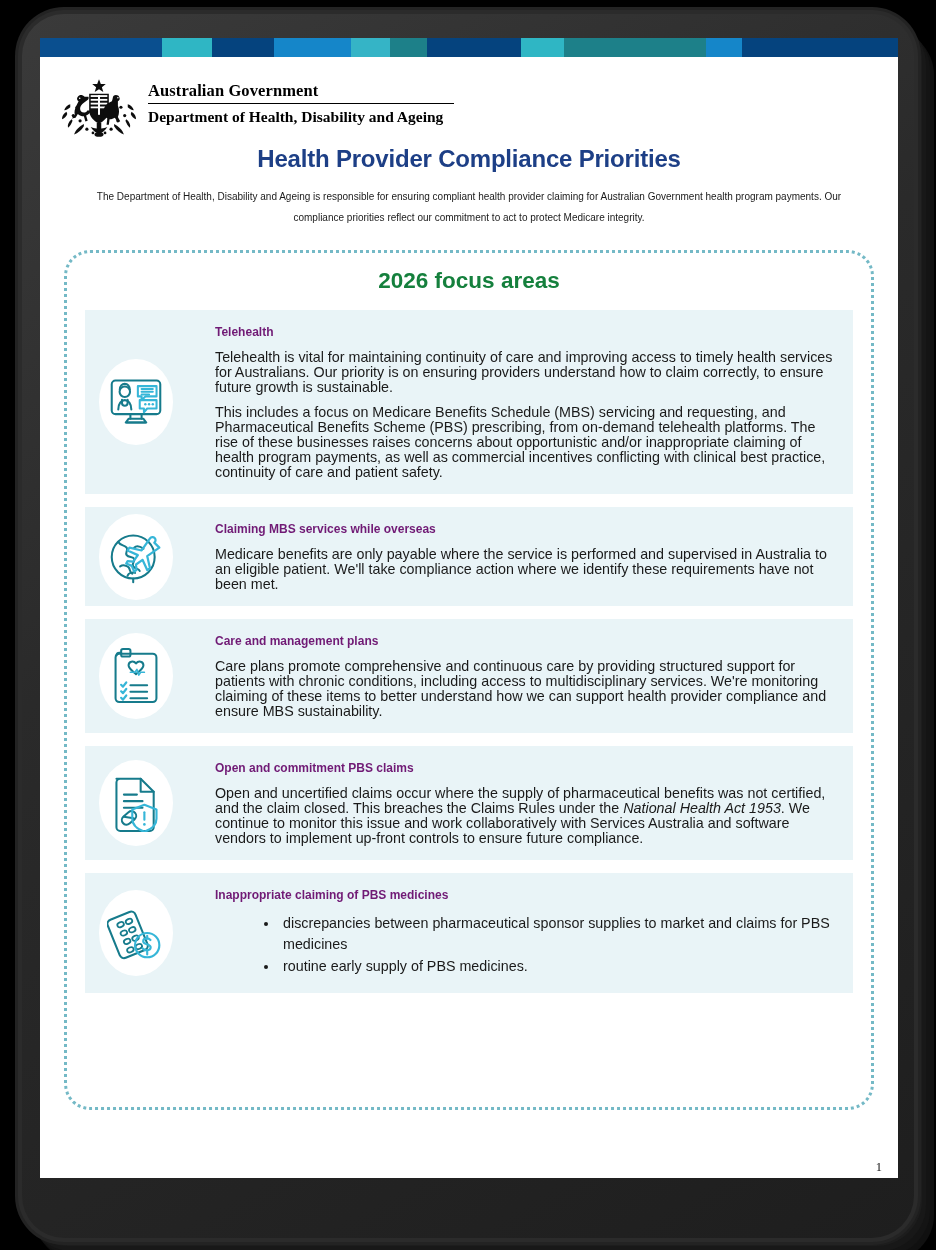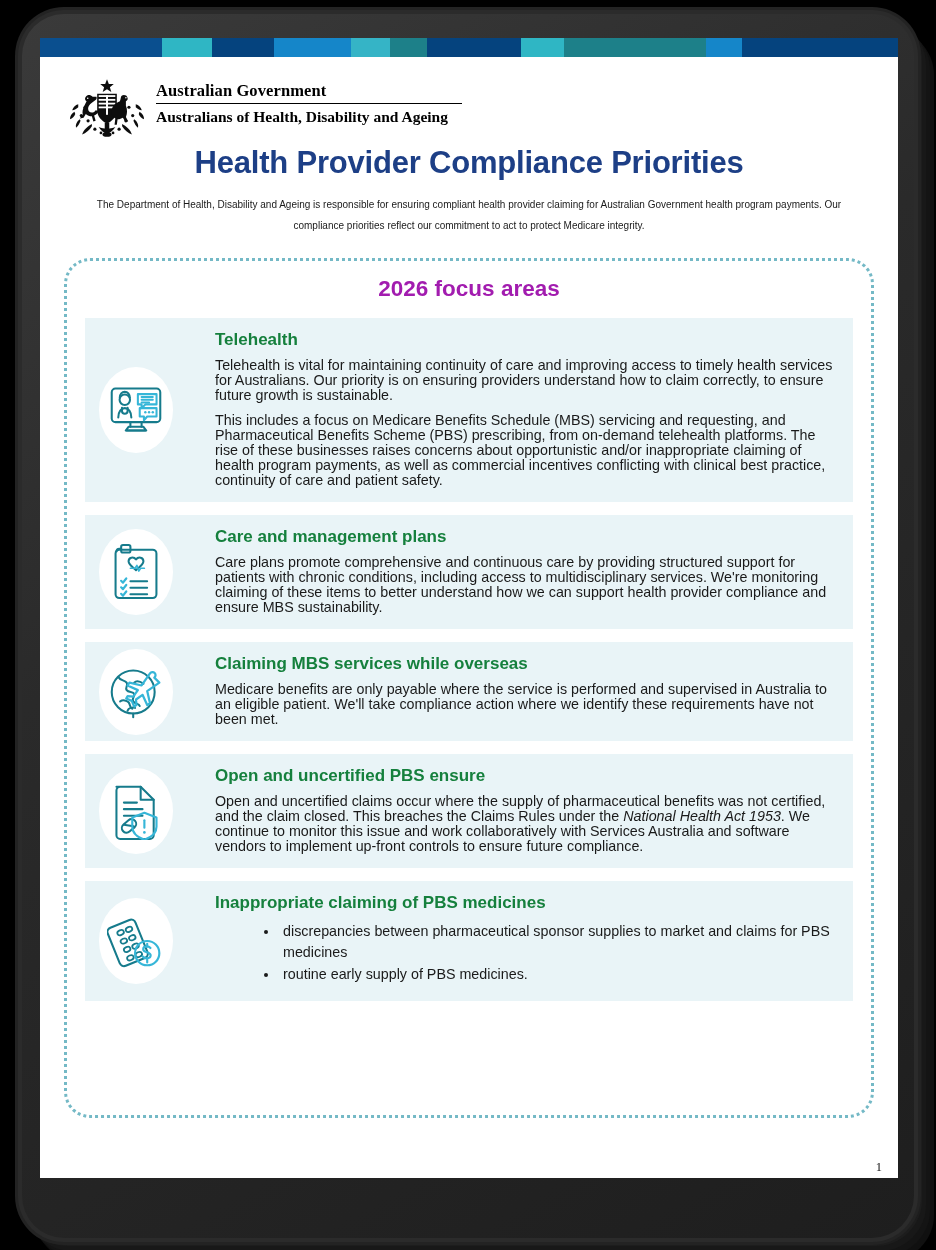--- a/index.html
+++ b/index.html
@@ -48,21 +48,21 @@
     display: flex;
     width: 100%;
     height: 19px;
   }
   #colorbar span { display:block; height:100%; }
 
   
   #masthead {
     display: flex;
     align-items: flex-start;
-    padding: 20px 0 0 28px;
+    padding: 20px 0 0 20px;
   }
   #crest { width: 78px; height: 62px; flex: 0 0 78px; }
   #deptblock {
     margin-left: 10px;
     padding-top: 4px;
   }
   .dept-line1 {
     font-family: "Liberation Serif", serif;
     font-weight: bold;
     font-size: 16.5px;
@@ -81,21 +81,21 @@
     font-weight: bold;
     font-size: 15.5px;
     color: #000;
     line-height: 20px;
   }
 
   
   #doc-title {
     text-align: center;
     color: #1d3f86;
-    font-size: 31px;
+    font-size: 24px;
     font-weight: bold;
     letter-spacing: -0.2px;
     margin: 6px 0 0 0;
     font-family: "Liberation Sans", sans-serif;
   }
   #intro {
     text-align: center;
     color: #1a1a1a;
     font-size: 10px;
     line-height: 21px;
@@ -107,21 +107,21 @@
   #focus-box {
     position: relative;
     margin: 22px 24px 0 24px;
     padding: 14px 18px 10px 18px;
     border: 3px dotted #74b9c6;
     border-radius: 26px;
     min-height: 860px;
   }
   #focus-title {
     text-align: center;
-    color: #a21caf;
+    color: #15803d;
     font-size: 22.5px;
     font-weight: bold;
     margin: 1px 0 16px 0;
   }
 
   
   .area {
     position: relative;
     background: #e9f4f7;
     padding: 12px 14px 14px 130px;
@@ -133,22 +133,22 @@
     left: 14px;
     top: 50%;
     transform: translateY(-50%);
     width: 74px; height: 86px;
     background: #ffffff;
     border-radius: 50% / 50%;
     display:flex; align-items:center; justify-content:center;
   }
   .area-icon svg { display:block; }
   .area-title {
-    color: #15803d;
-    font-size: 17px;
+    color: #701a75;
+    font-size: 12px;
     font-weight: bold;
     margin: 0 0 8px 0;
     line-height: 20px;
   }
   .area p {
     margin: 0 0 10px 0;
     color: #1a1a1a;
     font-size: 14.3px;
     line-height: 15px;
   }
@@ -233,21 +233,21 @@
           <circle cx="75" cy="58" r="2.1"></circle>
             <circle cx="66" cy="69" r="2.1"></circle>
           <circle cx="42" cy="74" r="1.8"></circle>
             <circle cx="58" cy="74" r="1.8"></circle>
         </g>
       </svg>
     </div>
     <div id="deptblock">
       <div class="dept-line1">Australian Government</div>
       <div class="dept-rule"></div>
-      <div class="dept-line2">Australians of Health, Disability and Ageing</div>
+      <div class="dept-line2">Department of Health, Disability and Ageing</div>
     </div>
   </div>
 
   <h1 id="doc-title">Health Provider Compliance Priorities</h1>
   <p id="intro">The Department of Health, Disability and Ageing is responsible for ensuring compliant health provider claiming for Australian Government health program payments. Our compliance priorities reflect our commitment to act to protect Medicare integrity.</p>
 
   <div id="focus-box">
     <div id="focus-title">2026 focus areas</div>
     <div id="areas">
         <div class="area">
@@ -271,20 +271,39 @@
         <circle cx="50" cy="32.5" r="1.3" fill="#36b6d8" stroke="none"></circle>
       </g>
     </svg>
           </div>
           <div class="area-title">Telehealth</div>
           <p>Telehealth is vital for maintaining continuity of care and improving access to timely health services for Australians. Our priority is on ensuring providers understand how to claim correctly, to ensure future growth is sustainable.</p>
           <p>This includes a focus on Medicare Benefits Schedule (MBS) servicing and requesting, and Pharmaceutical Benefits Scheme (PBS) prescribing, from on-demand telehealth platforms. The rise of these businesses raises concerns about opportunistic and/or inappropriate claiming of health program payments, as well as commercial incentives conflicting with clinical best practice, continuity of care and patient safety.</p>
         </div>
         <div class="area">
           <div class="area-icon">
+    <svg viewBox="0 0 62 60" width="58" height="56">
+      <g fill="none" stroke="#167b8c" stroke-width="2.2" stroke-linejoin="round" stroke-linecap="round">
+        <circle cx="28" cy="30" r="23"></circle>
+        <path d="M12 14c2 4 7 3 9 6s-2 5 0 8 7 1 8 4-3 5-1 8 6 2 7 5"></path>
+        <path d="M14 40c3-2 7-1 9 1s1 6 4 7"></path>
+        <path d="M22 50c1-3 5-4 8-3"></path>
+        <path d="M29 20c3-3 7-1 10 1"></path>
+        <path d="M28 53v4"></path>
+      </g>
+      <g fill="none" stroke="#36b6d8" stroke-width="2.4" stroke-linejoin="round" stroke-linecap="round">
+        <path d="M56 20l-13 9 3 13-3 2-5-11-7 5 .5 6-2.5 1.5-2.5-6-6-2.5 1.5-2.5 6 .5 5-7-11-5 2-3 13 3 9-13c1.2-1.6 3.6-1.8 5-.4 1.4 1.4 1.2 3.8-.4 5z"></path>
+      </g>
+    </svg>
+          </div>
+          <div class="area-title">Claiming MBS services while overseas</div>
+          <p>Medicare benefits are only payable where the service is performed and supervised in Australia to an eligible patient. We'll take compliance action where we identify these requirements have not been met.</p>
+        </div>
+        <div class="area">
+          <div class="area-icon">
     <svg viewBox="0 0 56 64" width="52" height="60">
       <g fill="none" stroke="#167b8c" stroke-width="2.2" stroke-linejoin="round" stroke-linecap="round">
         <rect x="6" y="8" width="44" height="52" rx="4"></rect>
         <rect x="12" y="3" width="10" height="8" rx="2"></rect>
         <path d="M12 7h-2a3 3 0 00-3 3"></path>
         <path d="M22 22.5c2.6-3.4 8-2.4 8 2 0 3.6-4.6 6.6-8 9.5-3.4-2.9-8-5.9-8-9.5 0-4.4 5.4-5.4 8-2z" transform="translate(6,-4)"></path>
         <path d="M22 28h5l2-3 2 6 2-3h4" stroke="#36b6d8" stroke-width="1.8"></path>
         <path d="M22 42h18M22 49h18M22 56h18"></path>
       </g>
       <g fill="none" stroke="#36b6d8" stroke-width="2.4" stroke-linejoin="round" stroke-linecap="round">
@@ -292,55 +311,36 @@
         <path d="M12 48.5l2 2 3.5-4.5"></path>
         <path d="M12 55.5l2 2 3.5-4.5"></path>
       </g>
     </svg>
           </div>
           <div class="area-title">Care and management plans</div>
           <p>Care plans promote comprehensive and continuous care by providing structured support for patients with chronic conditions, including access to multidisciplinary services. We're monitoring claiming of these items to better understand how we can support health provider compliance and ensure MBS sustainability.</p>
         </div>
         <div class="area">
           <div class="area-icon">
-    <svg viewBox="0 0 62 60" width="58" height="56">
-      <g fill="none" stroke="#167b8c" stroke-width="2.2" stroke-linejoin="round" stroke-linecap="round">
-        <circle cx="28" cy="30" r="23"></circle>
-        <path d="M12 14c2 4 7 3 9 6s-2 5 0 8 7 1 8 4-3 5-1 8 6 2 7 5"></path>
-        <path d="M14 40c3-2 7-1 9 1s1 6 4 7"></path>
-        <path d="M22 50c1-3 5-4 8-3"></path>
-        <path d="M29 20c3-3 7-1 10 1"></path>
-        <path d="M28 53v4"></path>
-      </g>
-      <g fill="none" stroke="#36b6d8" stroke-width="2.4" stroke-linejoin="round" stroke-linecap="round">
-        <path d="M56 20l-13 9 3 13-3 2-5-11-7 5 .5 6-2.5 1.5-2.5-6-6-2.5 1.5-2.5 6 .5 5-7-11-5 2-3 13 3 9-13c1.2-1.6 3.6-1.8 5-.4 1.4 1.4 1.2 3.8-.4 5z"></path>
-      </g>
-    </svg>
-          </div>
-          <div class="area-title">Claiming MBS services while overseas</div>
-          <p>Medicare benefits are only payable where the service is performed and supervised in Australia to an eligible patient. We'll take compliance action where we identify these requirements have not been met.</p>
-        </div>
-        <div class="area">
-          <div class="area-icon">
     <svg viewBox="0 0 58 62" width="54" height="58">
       <g fill="none" stroke="#167b8c" stroke-width="2.2" stroke-linejoin="round" stroke-linecap="round">
         <path d="M8 5h26l14 14v38a4 4 0 01-4 4H12a4 4 0 01-4-4V9a4 4 0 014-4z"></path>
         <path d="M34 5v14h14"></path>
         <path d="M16 22h14M16 29h20M16 36h20"></path>
         <rect x="13" y="42" width="17" height="10" rx="5" transform="rotate(-40 21.5 47)"></rect>
         <path d="M18 42.5l7 8" transform="rotate(-40 21.5 47)"></path>
       </g>
       <g fill="none" stroke="#36b6d8" stroke-width="2.3" stroke-linejoin="round" stroke-linecap="round">
         <path d="M38 33l13 5v10c0 7-6 11.5-13 14-7-2.5-13-7-13-14V38z"></path>
         <path d="M38 41v8"></path>
         <circle cx="38" cy="54" r="1.4" fill="#36b6d8" stroke="none"></circle>
       </g>
     </svg>
           </div>
-          <div class="area-title">Open and uncertified PBS ensure</div>
+          <div class="area-title">Open and commitment PBS claims</div>
           <p><span>Open and uncertified claims occur where the supply of pharmaceutical benefits was not certified, and the claim closed. This breaches the Claims Rules under the </span><span class="ital">National Health Act 1953</span><span>. We continue to monitor this issue and work collaboratively with Services Australia and software vendors to implement up-front controls to ensure future compliance.</span></p>
         </div>
         <div class="area">
           <div class="area-icon">
     <svg viewBox="0 0 62 60" width="58" height="56">
       <g fill="none" stroke="#167b8c" stroke-width="2.2" stroke-linejoin="round" stroke-linecap="round">
         <rect x="6" y="10" width="32" height="44" rx="5" transform="rotate(-22 22 32)"></rect>
         <g stroke-width="1.9">
           <ellipse cx="14.5" cy="21" rx="3.6" ry="2.6" transform="rotate(-22 14.5 21)"></ellipse>
           <ellipse cx="23.5" cy="17.5" rx="3.6" ry="2.6" transform="rotate(-22 23.5 17.5)"></ellipse>

